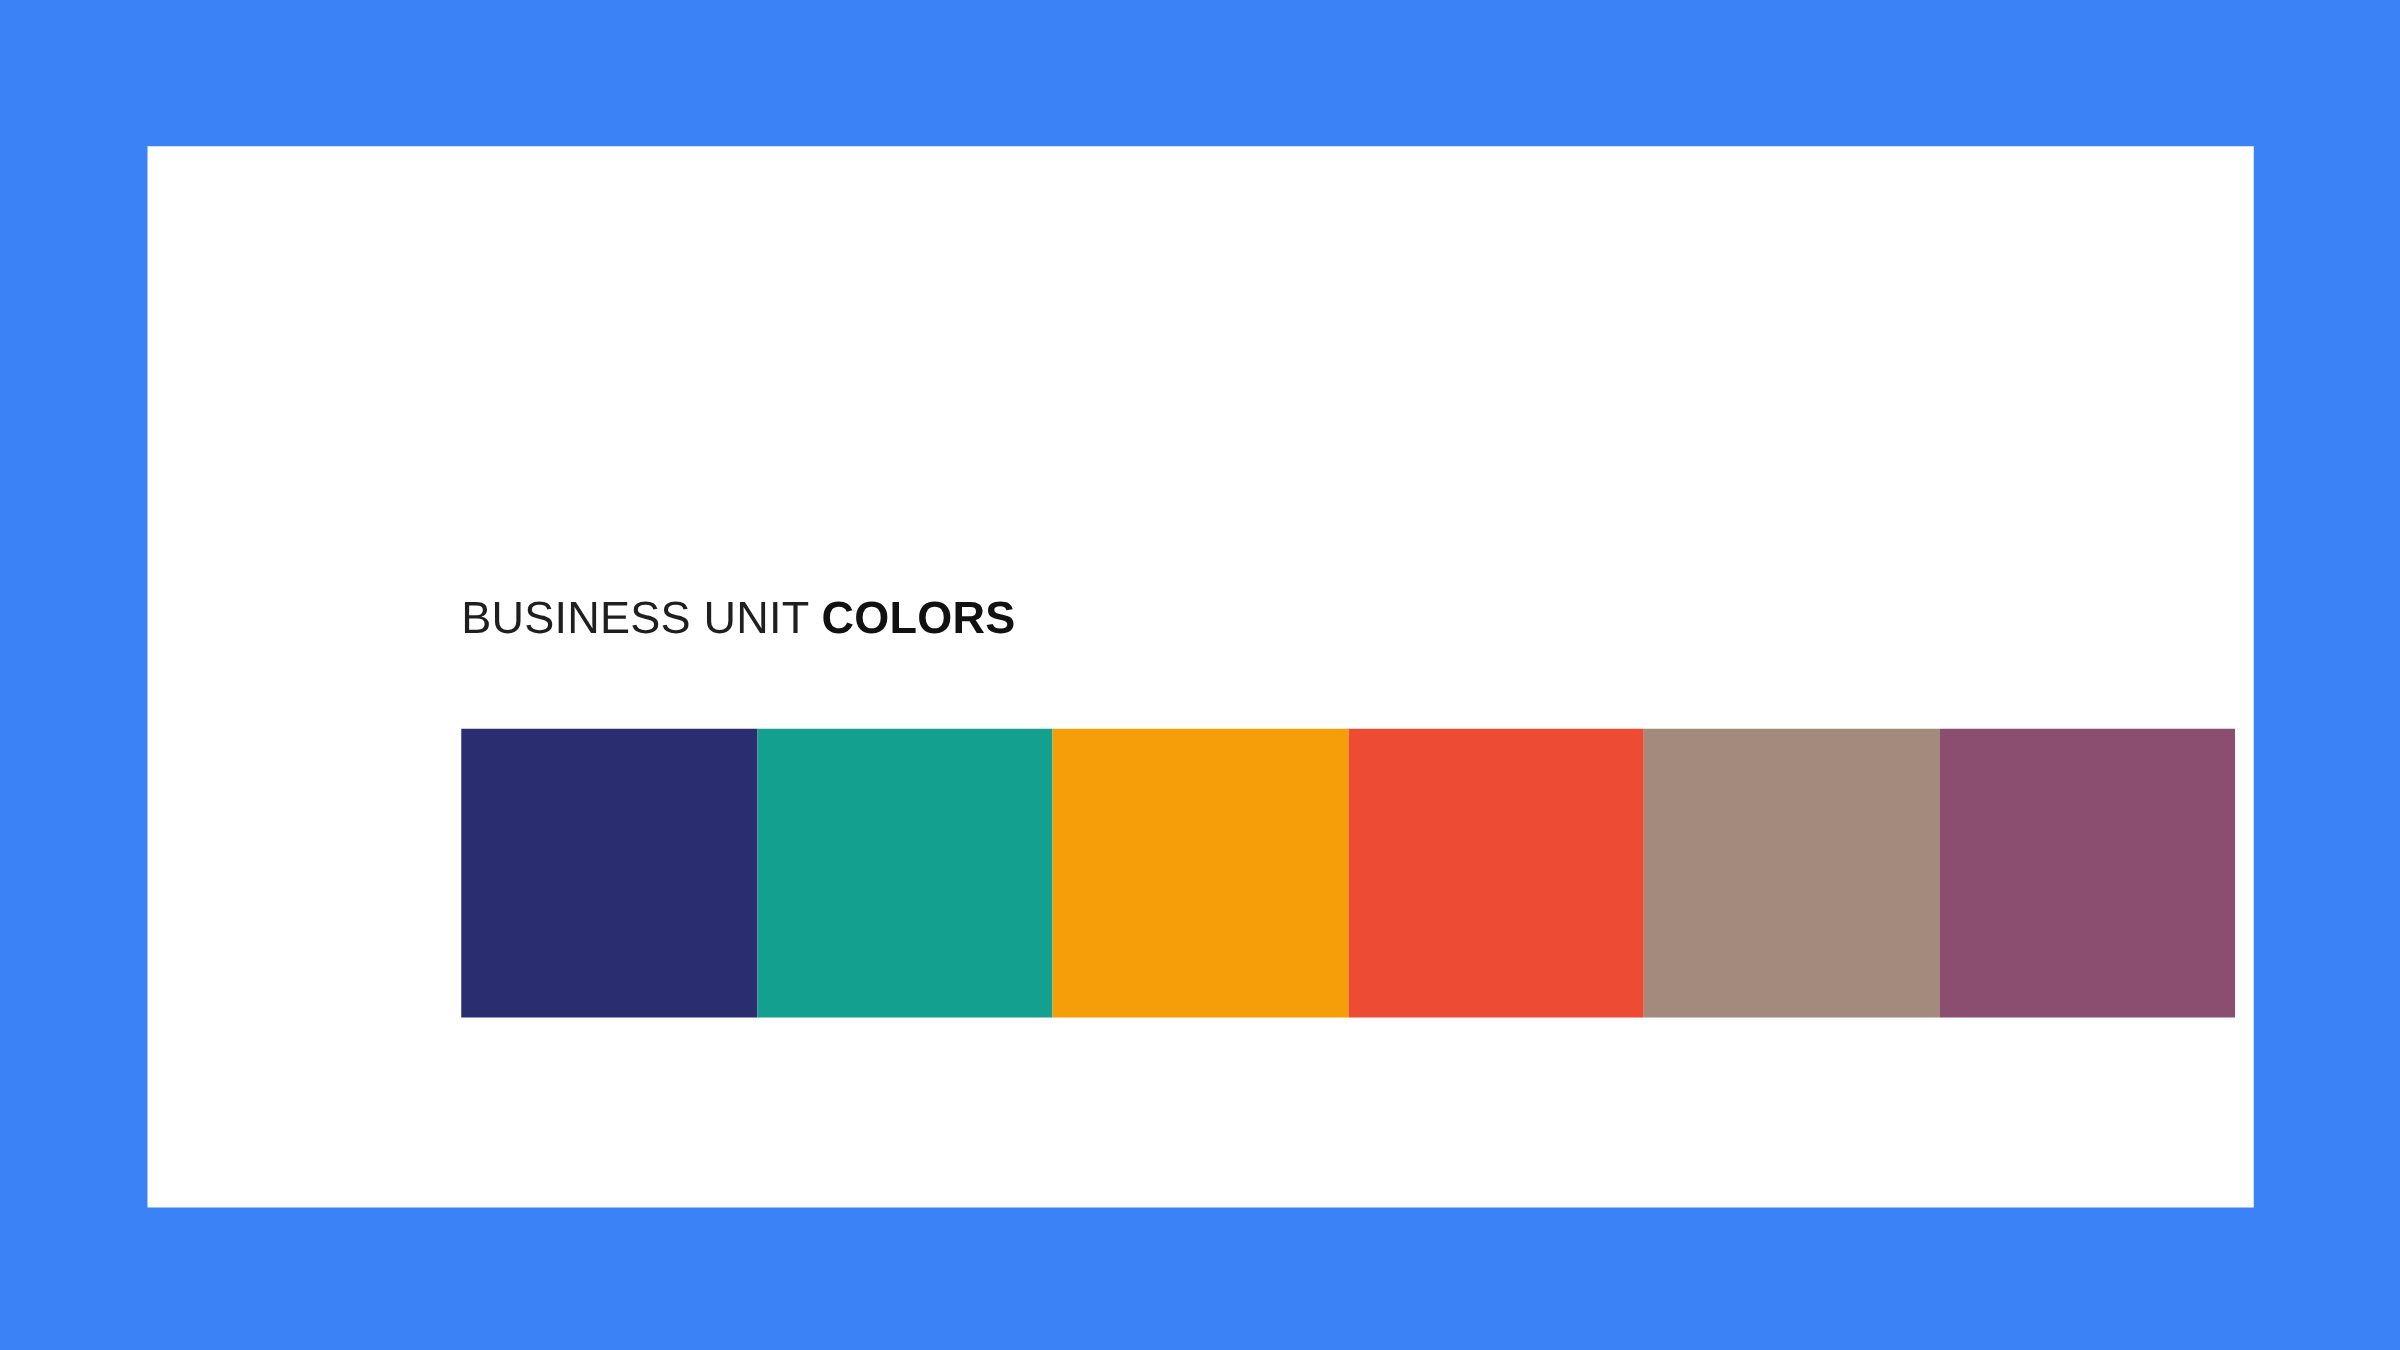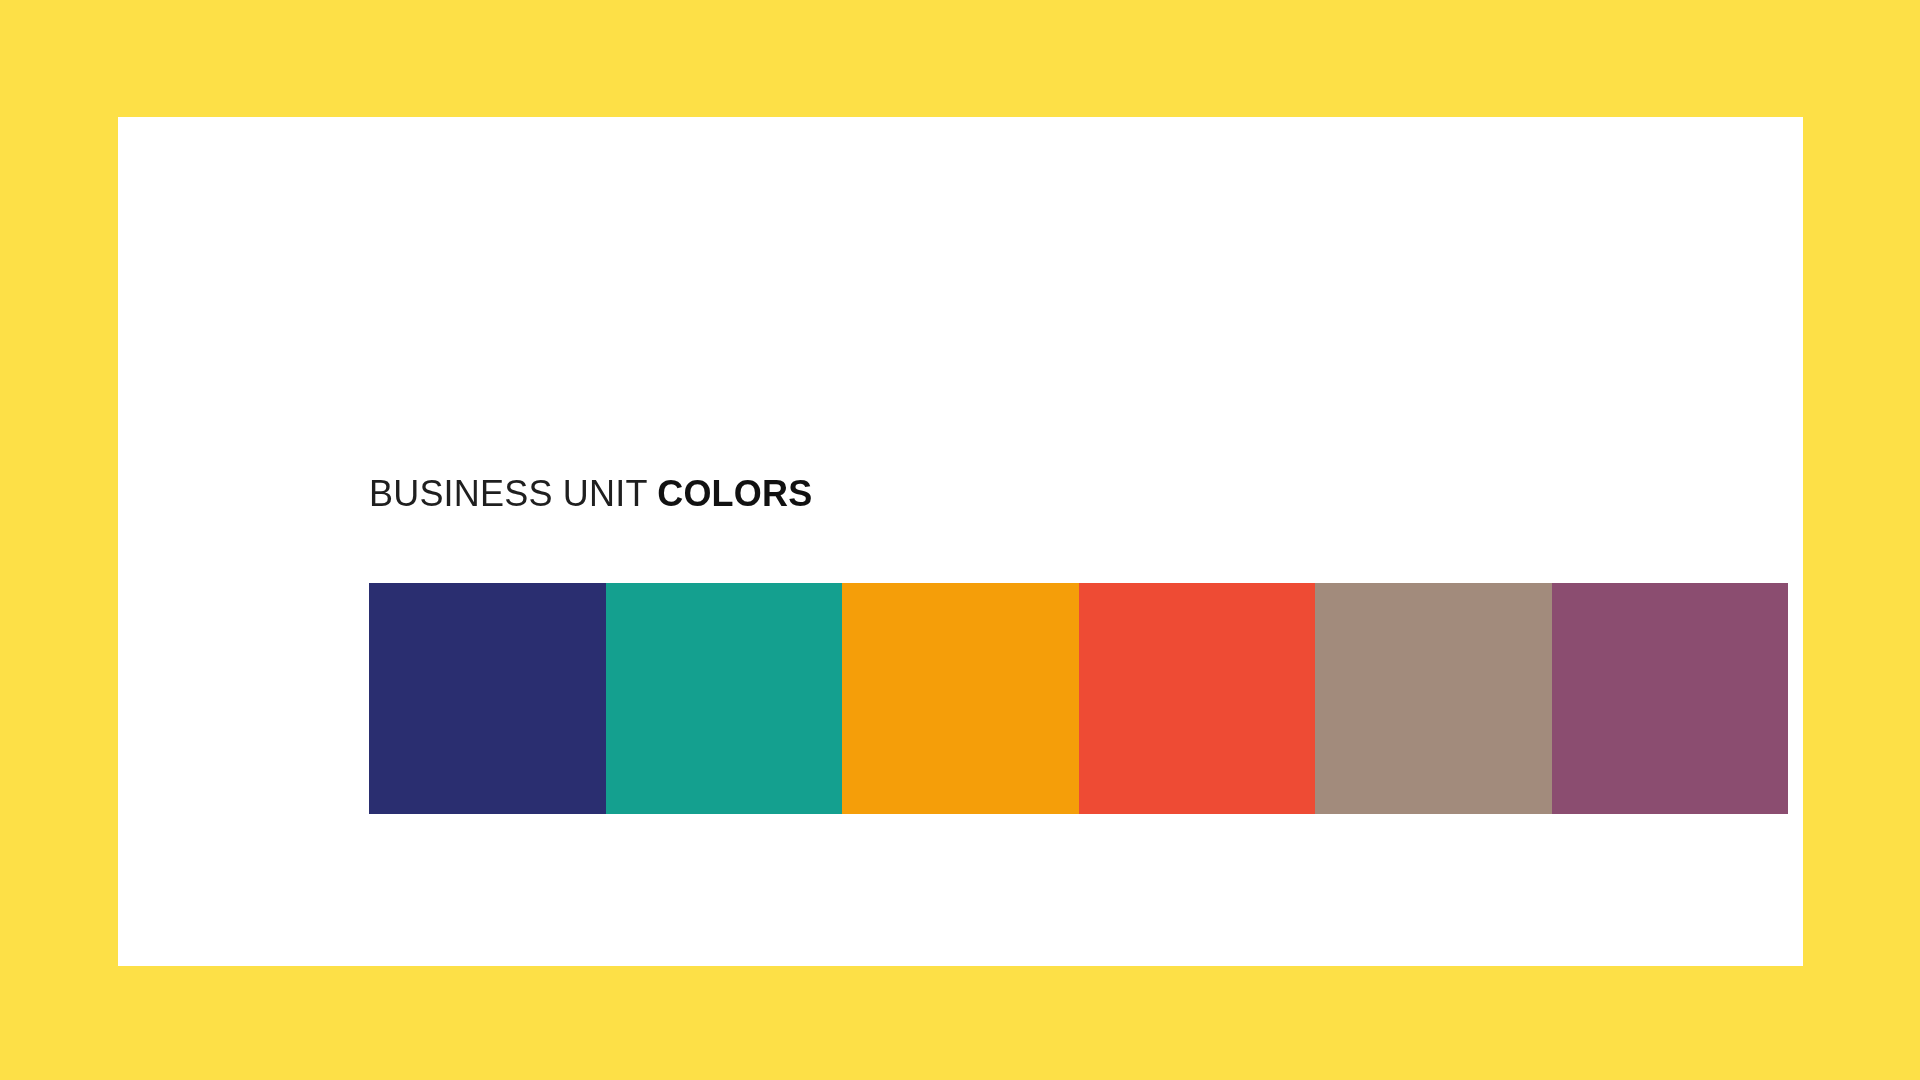--- a/index.html
+++ b/index.html
@@ -71,21 +71,21 @@
   }
   .color-swatch {
     flex: 1 1 0;
     height: 100%;
     display: block;
   }
 </style>
 </head>
 <body style="background-color: rgb(224, 224, 224);">
 
-<div id="slide-canvas" style="background-color: #fde047;">
+<div id="slide-canvas" style="background-color: #3b82f6;">
 
   <div id="slide-card" style="background-color: rgb(255, 255, 255);">
 
     <h1 id="section-title">
       <span class="title-light">BUSINESS UNIT </span><span class="title-bold">COLORS</span>
     </h1>
 
     <div id="palette-strip">
       <div class="color-swatch" style="background-color: rgb(42, 46, 112);"></div>
       <div class="color-swatch" style="background-color: rgb(20, 160, 143);"></div>

